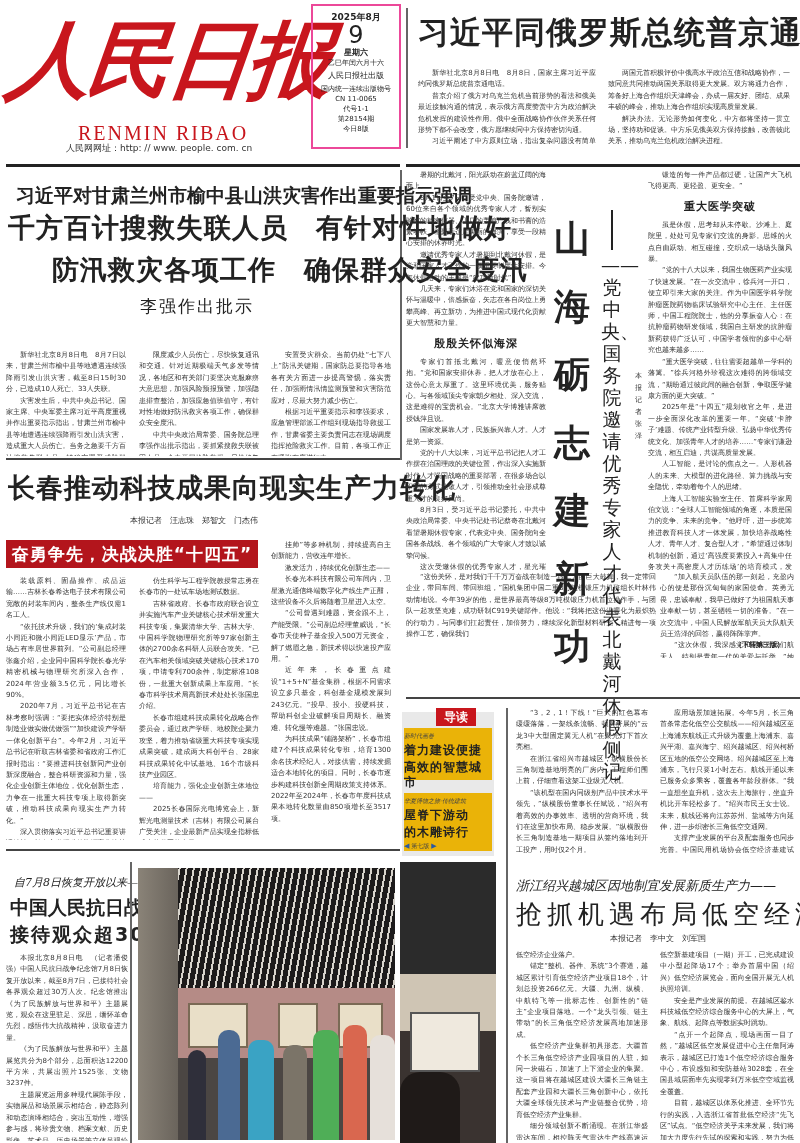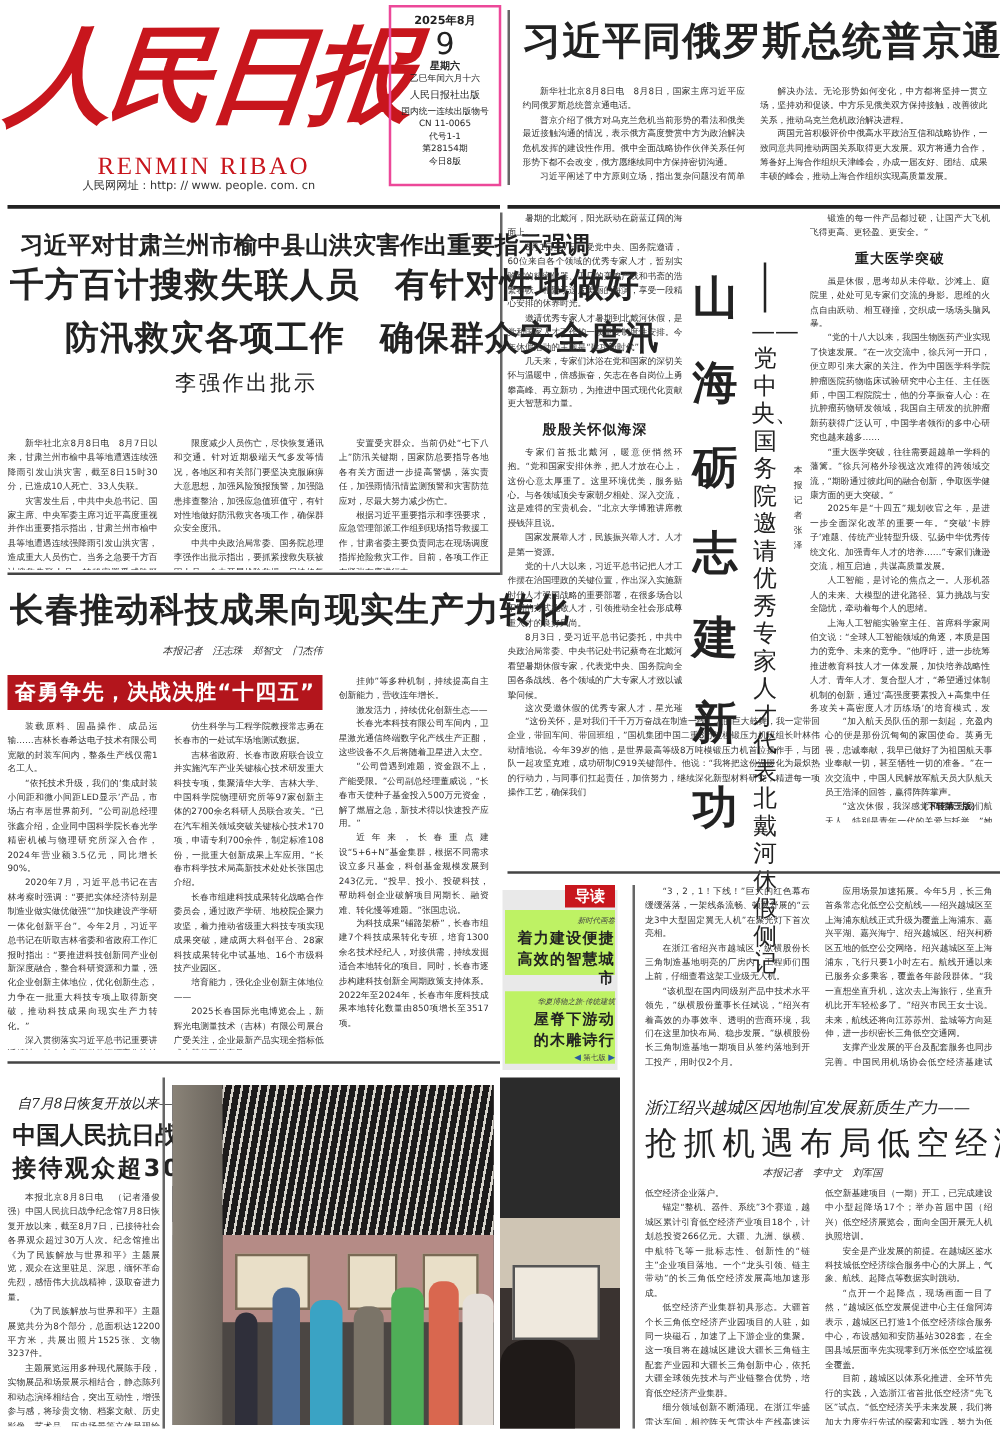--- a/index.html
+++ b/index.html
@@ -17,29 +17,29 @@
 .txt{font-size:7px;line-height:11.4px;color:#333;text-align:justify;text-indent:2em;}
 .col{overflow:hidden;}
 .rule-h{height:2px;background:#444;}
 .rule-h2{height:3px;background:#222;}
 .rule-v{width:2px;background:#666;}
 .lead1{left:16px;top:183px;font-size:19px;font-weight:bold;white-space:nowrap;letter-spacing:0;}
 .lead2{left:8px;top:210px;font-size:27px;font-weight:bold;white-space:nowrap;letter-spacing:1px;}
 .lead3{left:8px;top:252px;font-size:27px;font-weight:bold;white-space:nowrap;letter-spacing:1px;margin-left:44px;}
 .lead4{left:140px;top:295px;font-size:17px;white-space:nowrap;letter-spacing:2px;}
 .cc-title{left:8px;top:470px;font-size:27px;font-weight:bold;font-family:"DejaVu Serif",serif;white-space:nowrap;letter-spacing:1px;}
-.byline{font-size:8px;font-style:italic;color:#333;white-space:nowrap;}
+.byline{font-size:8px;color:#333;white-space:nowrap;}
 .banner{left:6px;top:540px;width:252px;height:28px;background:#b3151c;color:#fff;font-size:17px;font-weight:bold;text-align:center;line-height:28px;letter-spacing:1px;}
 .sj-big{left:552px;top:205px;width:40px;font-size:36px;font-weight:bold;line-height:68px;text-align:center;}
 .sj-sub{left:601px;top:210px;width:22px;font-size:19px;font-family:"DejaVu Serif",serif;line-height:22px;text-align:center;}
 .sj-sub .dash{display:block;width:2px;height:40px;background:#222;margin:0 auto 4px;}
 .sj-by{left:630px;top:370px;width:12px;font-size:7px;line-height:12px;text-align:right;color:#333;}
 .guide{left:12px;top:710px;width:82px;height:130px;background:#e9e9e9;}
 .guide-tab{left:36px;top:707px;width:40px;height:18px;background:#c8161d;color:#fff;font-size:12px;font-weight:bold;text-align:center;line-height:18px;}
-.guide-card{left:16px;background:#bef264;width:76px;text-align:right;}
+.guide-card{left:16px;background:#eab308;width:76px;text-align:left;}
 .gc-kicker{font-size:6px;font-style:italic;color:#444;margin-top:4px;}
 .gc-title{font-size:12px;line-height:15px;font-weight:bold;font-family:"DejaVu Serif",serif;margin:2px 0;letter-spacing:1px;}
 .gc-page{font-size:6px;color:#444;}
 .gc-page .arr{color:#2b5aa0;font-size:7px;}
 .photo{left:138px;top:868px;width:257px;height:272px;overflow:hidden;background:#3b3533;}
 .ph-ceiling{position:absolute;left:0;top:0;width:100%;height:120px;background:repeating-linear-gradient(100deg,#1d1b1b 0 5px,#d8d4cc 5px 7px);}
 .ph-wall{position:absolute;left:0;top:0;width:40px;height:100%;background:linear-gradient(90deg,#8a8378,#6a645c);}
 .ph-back{position:absolute;left:40px;top:120px;width:217px;height:70px;background:#b58b86;}
 .ph-board{position:absolute;top:135px;height:45px;background:#e9dfc8;border:2px solid #7a6a55;}
 .ph-floor{position:absolute;left:40px;top:190px;width:217px;height:82px;background:#4b4643;}
@@ -75,22 +75,22 @@
 <div class="abs rule-v" style="left:406px;top:8px;height:140px;"></div>
 <div class="abs rule-h2" style="left:6px;top:164px;width:394px;"></div>
 
 <div class="abs head1">习近平同俄罗斯总统普京通电话</div>
 <div class="abs col" style="left:418px;top:68px;width:178px;height:80px;">
   <p class="txt">新华社北京8月8日电　8月8日，国家主席习近平应约同俄罗斯总统普京通电话。</p>
   <p class="txt">普京介绍了俄方对乌克兰危机当前形势的看法和俄美最近接触沟通的情况，表示俄方高度赞赏中方为政治解决危机发挥的建设性作用。俄中全面战略协作伙伴关系任何形势下都不会改变，俄方愿继续同中方保持密切沟通。</p>
   <p class="txt">习近平阐述了中方原则立场，指出复杂问题没有简单的</p>
 </div>
 <div class="abs col" style="left:608px;top:68px;width:182px;height:84px;">
+  <p class="txt">两国元首积极评价中俄高水平政治互信和战略协作，一致同意共同推动两国关系取得更大发展。双方将通力合作，筹备好上海合作组织天津峰会，办成一届友好、团结、成果丰硕的峰会，推动上海合作组织实现高质量发展。</p>
   <p class="txt">解决办法。无论形势如何变化，中方都将坚持一贯立场，坚持劝和促谈。中方乐见俄美双方保持接触，改善彼此关系，推动乌克兰危机政治解决进程。</p>
-  <p class="txt">两国元首积极评价中俄高水平政治互信和战略协作，一致同意共同推动两国关系取得更大发展。双方将通力合作，筹备好上海合作组织天津峰会，办成一届友好、团结、成果丰硕的峰会，推动上海合作组织实现高质量发展。</p>
 </div>
 <div class="abs rule-h2" style="left:406px;top:164px;width:394px;"></div>
 
 <div class="abs rule-v" style="left:400px;top:170px;height:290px;"></div>
 <div class="abs lead1">习近平对甘肃兰州市榆中县山洪灾害作出重要指示强调</div>
 <div class="abs lead2">千方百计搜救失联人员　有针对性地做好</div>
 <div class="abs lead3">防汛救灾各项工作　确保群众安全度汛</div>
 <div class="abs lead4">李强作出批示</div>
 <div class="abs col" style="left:6px;top:350px;width:120px;height:106px;">
   <p class="txt">新华社北京8月8日电　8月7日以来，甘肃兰州市榆中县等地遭遇连续强降雨引发山洪灾害，截至8日15时30分，已造成10人死亡、33人失联。</p>
@@ -122,21 +122,21 @@
   <p class="txt">长春市组建科技成果转化战略合作委员会，通过政产学研、地校院企聚力攻坚，着力推动省级重大科技专项实现成果突破，建成两大科创平台、28家科技成果转化中试基地、16个市级科技产业园区。</p>
   <p class="txt">培育能力，强化企业创新主体地位——</p>
   <p class="txt">2025长春国际光电博览会上，新辉光电测量技术（吉林）有限公司展台广受关注，企业最新产品实现全指标低成本替代国外产品。</p>
 
 </div>
 <div class="abs col" style="left:271px;top:540px;width:120px;height:300px;">
   <p class="txt">挂帅”等多种机制，持续提高自主创新能力，营收连年增长。</p>
   <p class="txt">激发活力，持续优化创新生态——</p>
   <p class="txt">长春光本科技有限公司车间内，卫星激光通信终端数字化产线生产正酣，这些设备不久后将随着卫星进入太空。</p>
   <p class="txt">“公司曾遇到难题，资金跟不上，产能受限。”公司副总经理董威说，“长春市天使种子基金投入500万元资金，解了燃眉之急，新技术得以快速投产应用。”</p>
-  <p class="txt">近年来，长春重点建设“5+6+N”基金集群，根据不同需求设立多只基金，科创基金规模发展到243亿元。“投早、投小、投硬科技，帮助科创企业破解项目周期长、融资难、转化慢等难题。”张国忠说。</p>
+  <p class="txt">近年来，长春重点建设“1+5+N”基金集群，根据不同需求设立多只基金，科创基金规模发展到243亿元。“投早、投小、投硬科技，帮助科创企业破解项目周期长、融资难、转化慢等难题。”张国忠说。</p>
   <p class="txt">为科技成果“铺路架桥”，长春市组建7个科技成果转化专班，培育1300余名技术经纪人，对接供需，持续发掘适合本地转化的项目。同时，长春市逐步构建科技创新全周期政策支持体系。2022年至2024年，长春市年度科技成果本地转化数量由850项增长至3517项。</p>
 
 </div>
 <div class="abs rule-h" style="left:6px;top:849px;width:394px;"></div>
 
 <div class="abs col" style="left:406px;top:170px;width:140px;height:400px;">
   <p class="txt">暑期的北戴河，阳光跃动在蔚蓝辽阔的海面上。</p>
   <p class="txt">8月1日至7日，受党中央、国务院邀请，60位来自各个领域的优秀专家人才，暂别实验室的精密仪器、工厂的轰鸣产线和书斋的浩繁卷帙，相聚于这片美丽的海滨，享受一段精心安排的休养时光。</p>
   <p class="txt">邀请优秀专家人才暑期到北戴河休假，是党和国家人才工作的一项重要制度性安排。今年休假活动的主题是“建功新时代”。</p>
   <p class="txt">几天来，专家们沐浴在党和国家的深切关怀与温暖中，倍感振奋，矢志在各自岗位上勇攀高峰、再立新功，为推进中国式现代化贡献更大智慧和力量。</p>
@@ -194,21 +194,21 @@
   <div class="gc-page"><span class="arr">◀</span> <span>第五版</span> <span class="arr">▶</span></div>
 </div>
 <div class="abs guide-card" style="top:793px;height:58px;left:404px;width:88px;">
   <div class="gc-kicker">华夏博物之旅·传统建筑</div>
   <div class="gc-title">屋脊下游动</div>
   <div class="gc-title">的木雕诗行</div>
   <div class="gc-page"><span class="arr">◀</span> <span>第七版</span> <span class="arr">▶</span></div>
 </div>
 <style>
 .guide{left:402px !important;top:712px !important;width:92px !important;height:144px !important;}
-.guide-tab{left:436px !important;top:708px !important;margin-left:16px;}
+.guide-tab{left:436px !important;top:708px !important;}
 </style>
 
 <div class="abs rule-v" style="left:506px;top:708px;height:435px;"></div>
 <div class="abs col" style="left:516px;top:708px;width:132px;height:148px;">
   <p class="txt">“3，2，1！下线！”巨大的红色幕布缓缓落落，一架线条流畅、顿翼舒展的“云龙3中大型固定翼无人机”在聚光灯下首次亮相。</p>
   <p class="txt">在浙江省绍兴市越城区，纵横股份长三角制造基地明亮的厂房内，工程师们围上前，仔细查看这架工业级无人机。</p>
   <p class="txt">“该机型在国内同级别产品中技术水平领先，”纵横股份董事长任斌说，“绍兴有着高效的办事效率、透明的营商环境，我们在这里加快布局、稳步发展。”纵横股份长三角制造基地一期项目从签约落地到开工投产，用时仅2个月。</p>
 
 </div>
 <div class="abs col" style="left:660px;top:708px;width:134px;height:148px;">

